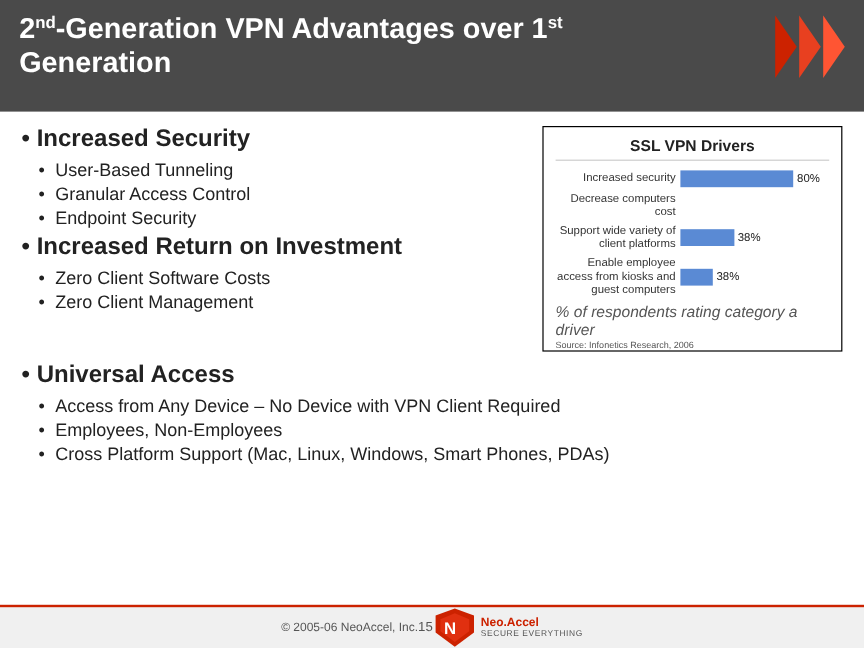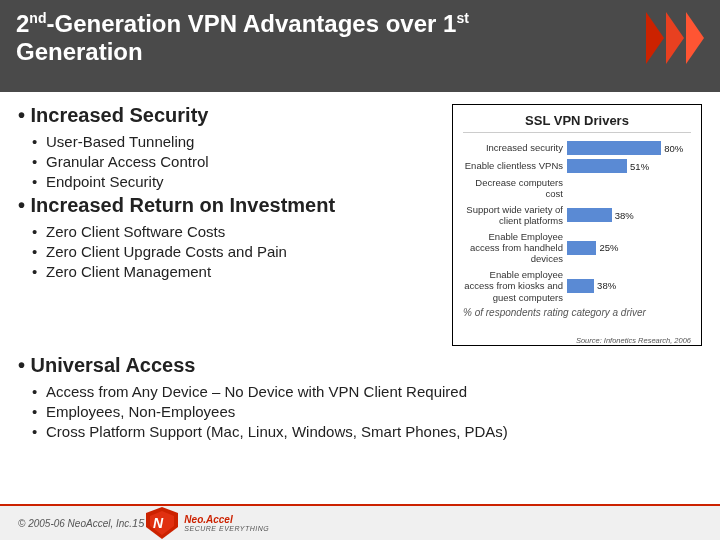--- a/index.html
+++ b/index.html
@@ -153,53 +153,51 @@
       background: #5a8ad4;
     }
 
     .chart-pct {
       font-size: 9.5px;
       color: #222;
       white-space: nowrap;
     }
 
     .chart-footnote {
-      font-size: 10px;
+      font-size: 13px;
       color: #555;
       margin-top: 2px;
       font-style: italic;
     }
 
     .chart-source {
       font-size: 7.5px;
       color: #555;
-      text-align: right;
-      margin-top: 18px;
-      font-style: italic;
+      text-align: left;
+      margin-top: 1px;
     }
 
     
     .universal-section {
       padding: 0 18px 0 18px;
     }
 
     
     .footer {
       position: absolute;
       bottom: 0;
       left: 0;
       right: 0;
       height: 36px;
       background: #f0f0f0;
       border-top: 2px solid #cc2200;
       display: flex;
       align-items: center;
-      justify-content: flex-start;
+      justify-content: center;
       padding: 0 18px;
-      font-style: italic;
     }
 
     .footer-left {
       font-size: 10px;
       color: #555;
     }
 
     .footer-center {
       font-size: 11px;
       color: #555;
@@ -244,66 +242,51 @@
         <li>Endpoint Security</li>
       </ul>
     </div>
 
     <div>
       <div class="section-heading">
         • <span>Increased Return on Investment</span>
       </div>
       <ul class="bullet-list">
         <li>Zero Client Software Costs</li>
-        <li>Zero Client Upgrade Costs and Pain</li>
         <li>Zero Client Management</li>
       </ul>
     </div>
 
   </div>
 
   <div class="right-col">
     <div class="chart-box">
       <div class="chart-title">SSL VPN Drivers</div>
 
       <div class="chart-row">
         <div class="chart-label">Increased security</div>
         <div class="chart-bar-wrap">
           <div class="chart-bar" style="width: calc(80% * 0.95)"></div>
           <span class="chart-pct">80%</span>
         </div>
       </div>
 
-      <div class="chart-row">
-        <div class="chart-label">Enable clientless VPNs</div>
-        <div class="chart-bar-wrap">
-          <div class="chart-bar" style="width: calc(51% * 0.95)"></div>
-          <span class="chart-pct">51%</span>
-        </div>
-      </div>
 
       <div class="chart-row">
         <div class="chart-label">Decrease computers cost</div>
       </div>
 
       <div class="chart-row">
         <div class="chart-label">Support wide variety of client platforms</div>
         <div class="chart-bar-wrap">
           <div class="chart-bar" style="width: calc(38% * 0.95)"></div>
           <span class="chart-pct">38%</span>
         </div>
       </div>
 
-      <div class="chart-row">
-        <div class="chart-label">Enable Employee access from handheld devices</div>
-        <div class="chart-bar-wrap">
-          <div class="chart-bar" style="width: calc(25% * 0.95)"></div>
-          <span class="chart-pct">25%</span>
-        </div>
-      </div>
 
       <div class="chart-row">
         <div class="chart-label">Enable employee access from kiosks and guest computers</div>
         <div class="chart-bar-wrap">
           <div class="chart-bar" style="width: calc(23% * 0.95)"></div>
           <span class="chart-pct">38%</span>
         </div>
       </div>
 
       <div class="chart-footnote">% of respondents rating category a driver</div>

